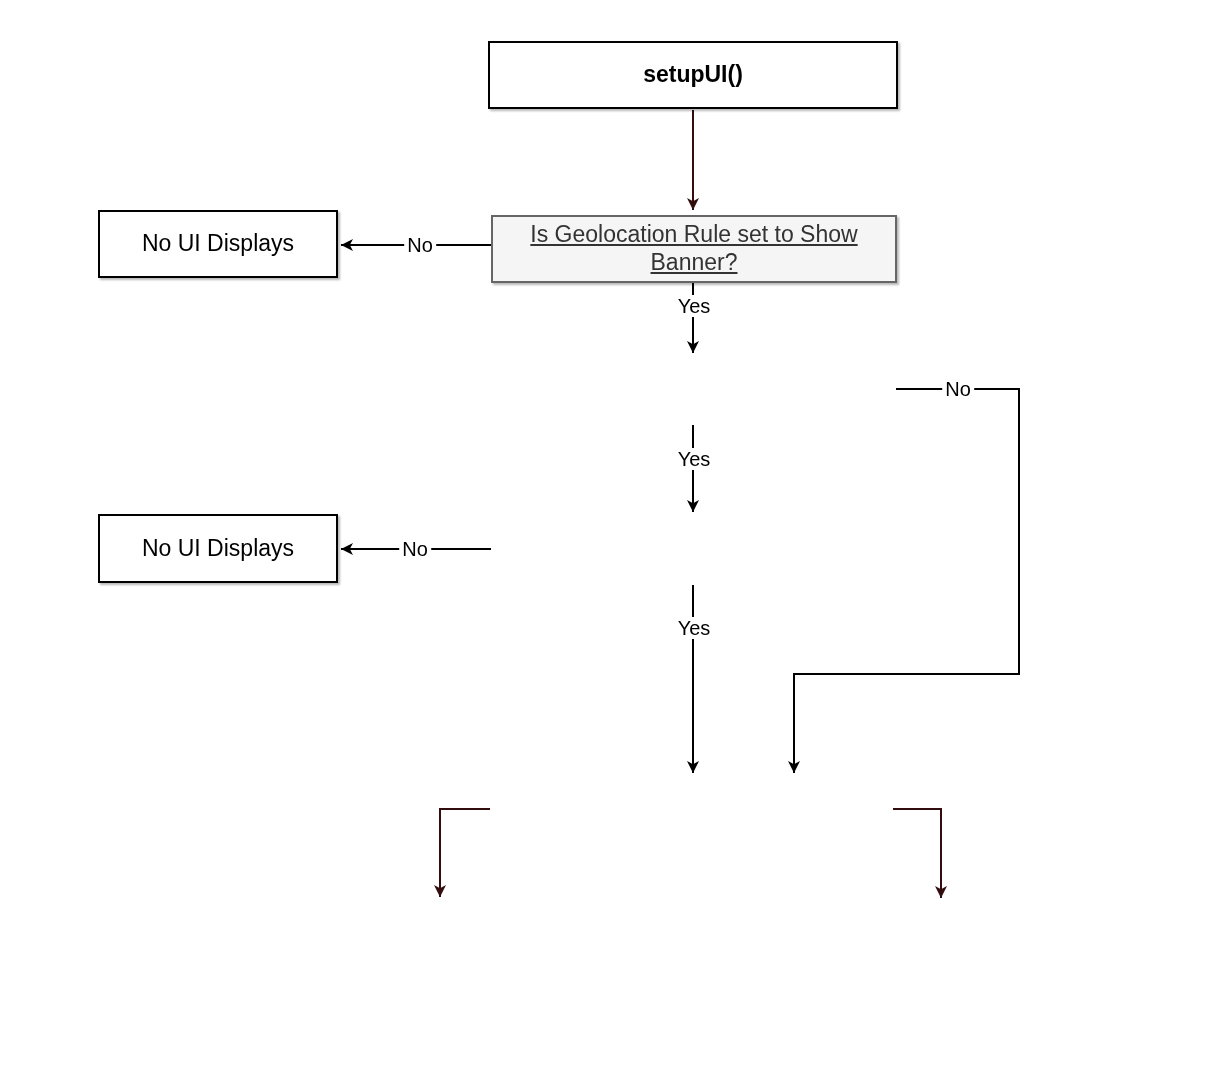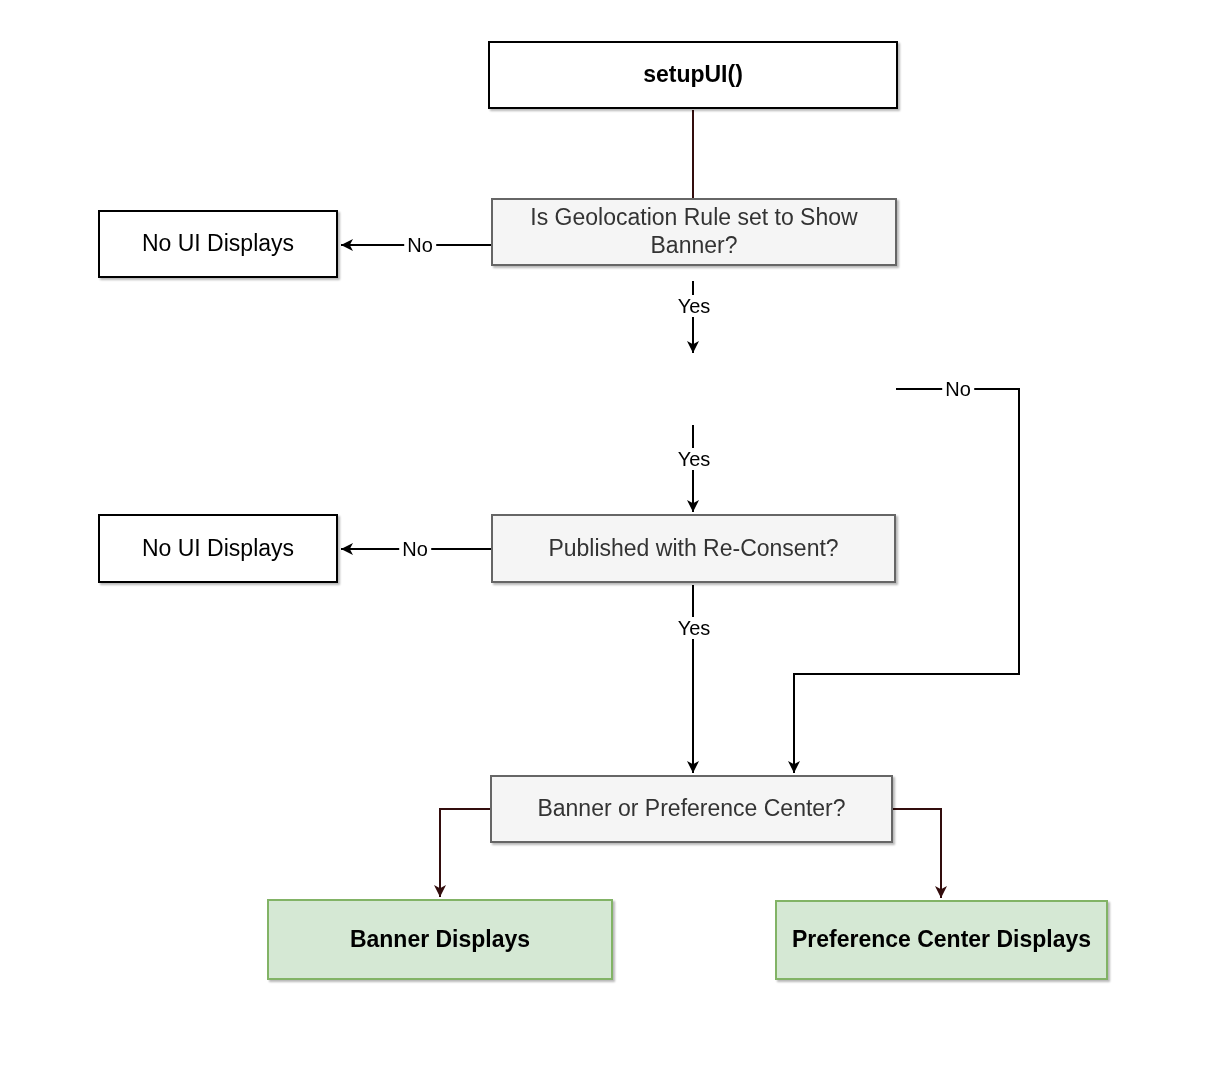--- a/index.html
+++ b/index.html
@@ -88,34 +88,30 @@
     <path class="edge edge-black" d="M896,389 H1019 V674 H794 V773" marker-end="url(#arrow-black)"></path>
     <path class="edge edge-black" d="M693,425 V512" marker-end="url(#arrow-black)"></path>
     <path class="edge edge-black" d="M491,549 H341" marker-end="url(#arrow-black)"></path>
     <path class="edge edge-black" d="M693,585 V773" marker-end="url(#arrow-black)"></path>
     <path class="edge edge-maroon" d="M490,809 H440 V897" marker-end="url(#arrow-maroon)"></path>
     <path class="edge edge-maroon" d="M893,809 H941 V898" marker-end="url(#arrow-maroon)"></path>
   </svg>
 
   <div class="node white title" style="left:488px; top:41px; width:410px; height:68px;">setupUI()</div>
 
-  <div class="node gray" style="left:491px; top:198px; width:406px; height:68px;">Is Geolocation Rule set to Show Banner?</div>
+  <div class="node gray" style="left:491px; top:215px; width:406px; height:68px;text-decoration:underline;">Is Geolocation Rule set to Show Banner?</div>
 
   <div class="node white" style="left:98px; top:210px; width:240px; height:68px;">No UI Displays</div>
 
 
   <div class="node white" style="left:98px; top:514px; width:240px; height:69px;">No UI Displays</div>
 
-  <div class="node gray" style="left:491px; top:514px; width:405px; height:69px;">Published with Re-Consent?</div>
 
-  <div class="node gray" style="left:490px; top:775px; width:403px; height:68px;">Banner or Preference Center?</div>
 
-  <div class="node green" style="left:267px; top:899px; width:346px; height:81px;">Banner Displays</div>
 
-  <div class="node green" style="left:775px; top:900px; width:333px; height:80px;">Preference Center Displays</div>
 
   <div class="edge-label" style="left:420px; top:245px;">No</div>
   <div class="edge-label" style="left:694px; top:306px;">Yes</div>
   <div class="edge-label" style="left:958px; top:389px;">No</div>
   <div class="edge-label" style="left:694px; top:459px;">Yes</div>
   <div class="edge-label" style="left:415px; top:549px;">No</div>
   <div class="edge-label" style="left:694px; top:628px;">Yes</div>
 
 </div>
 

